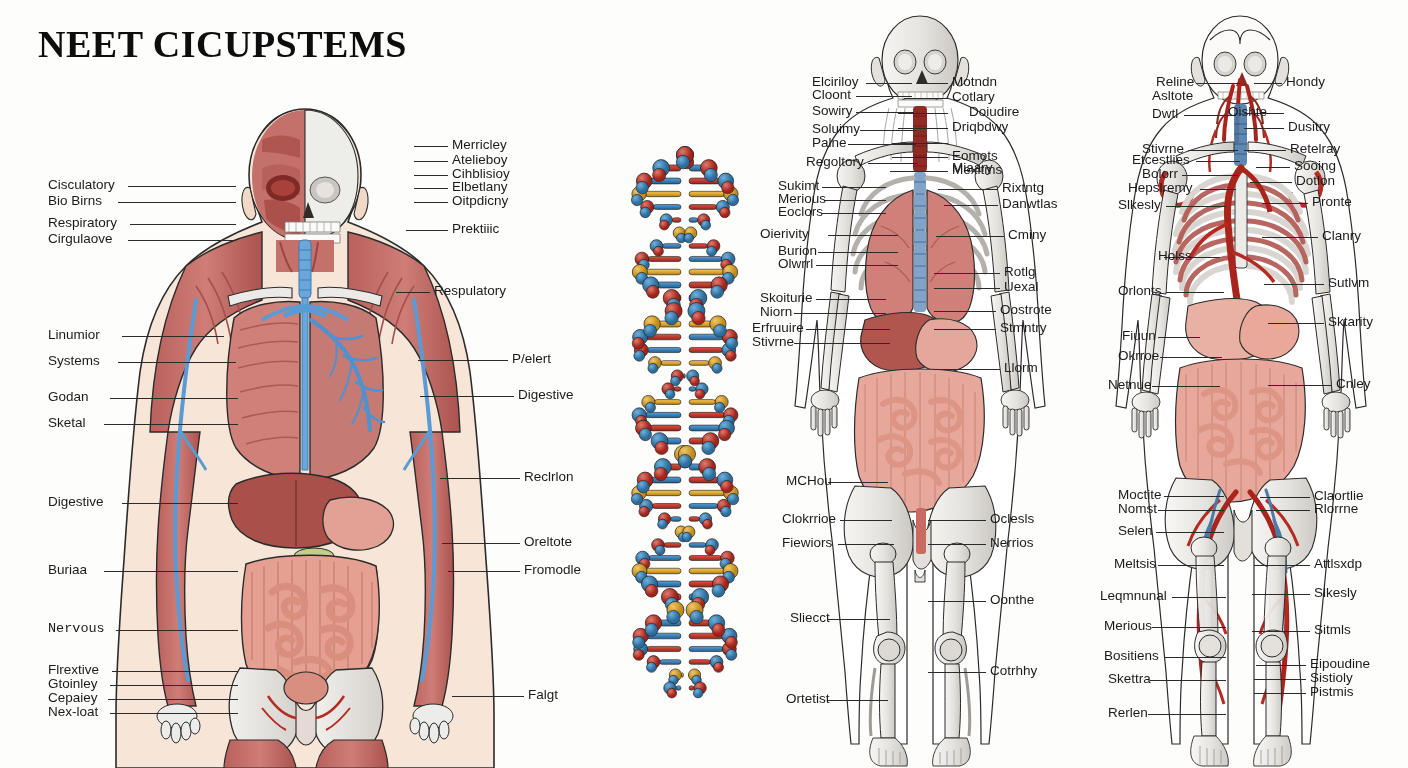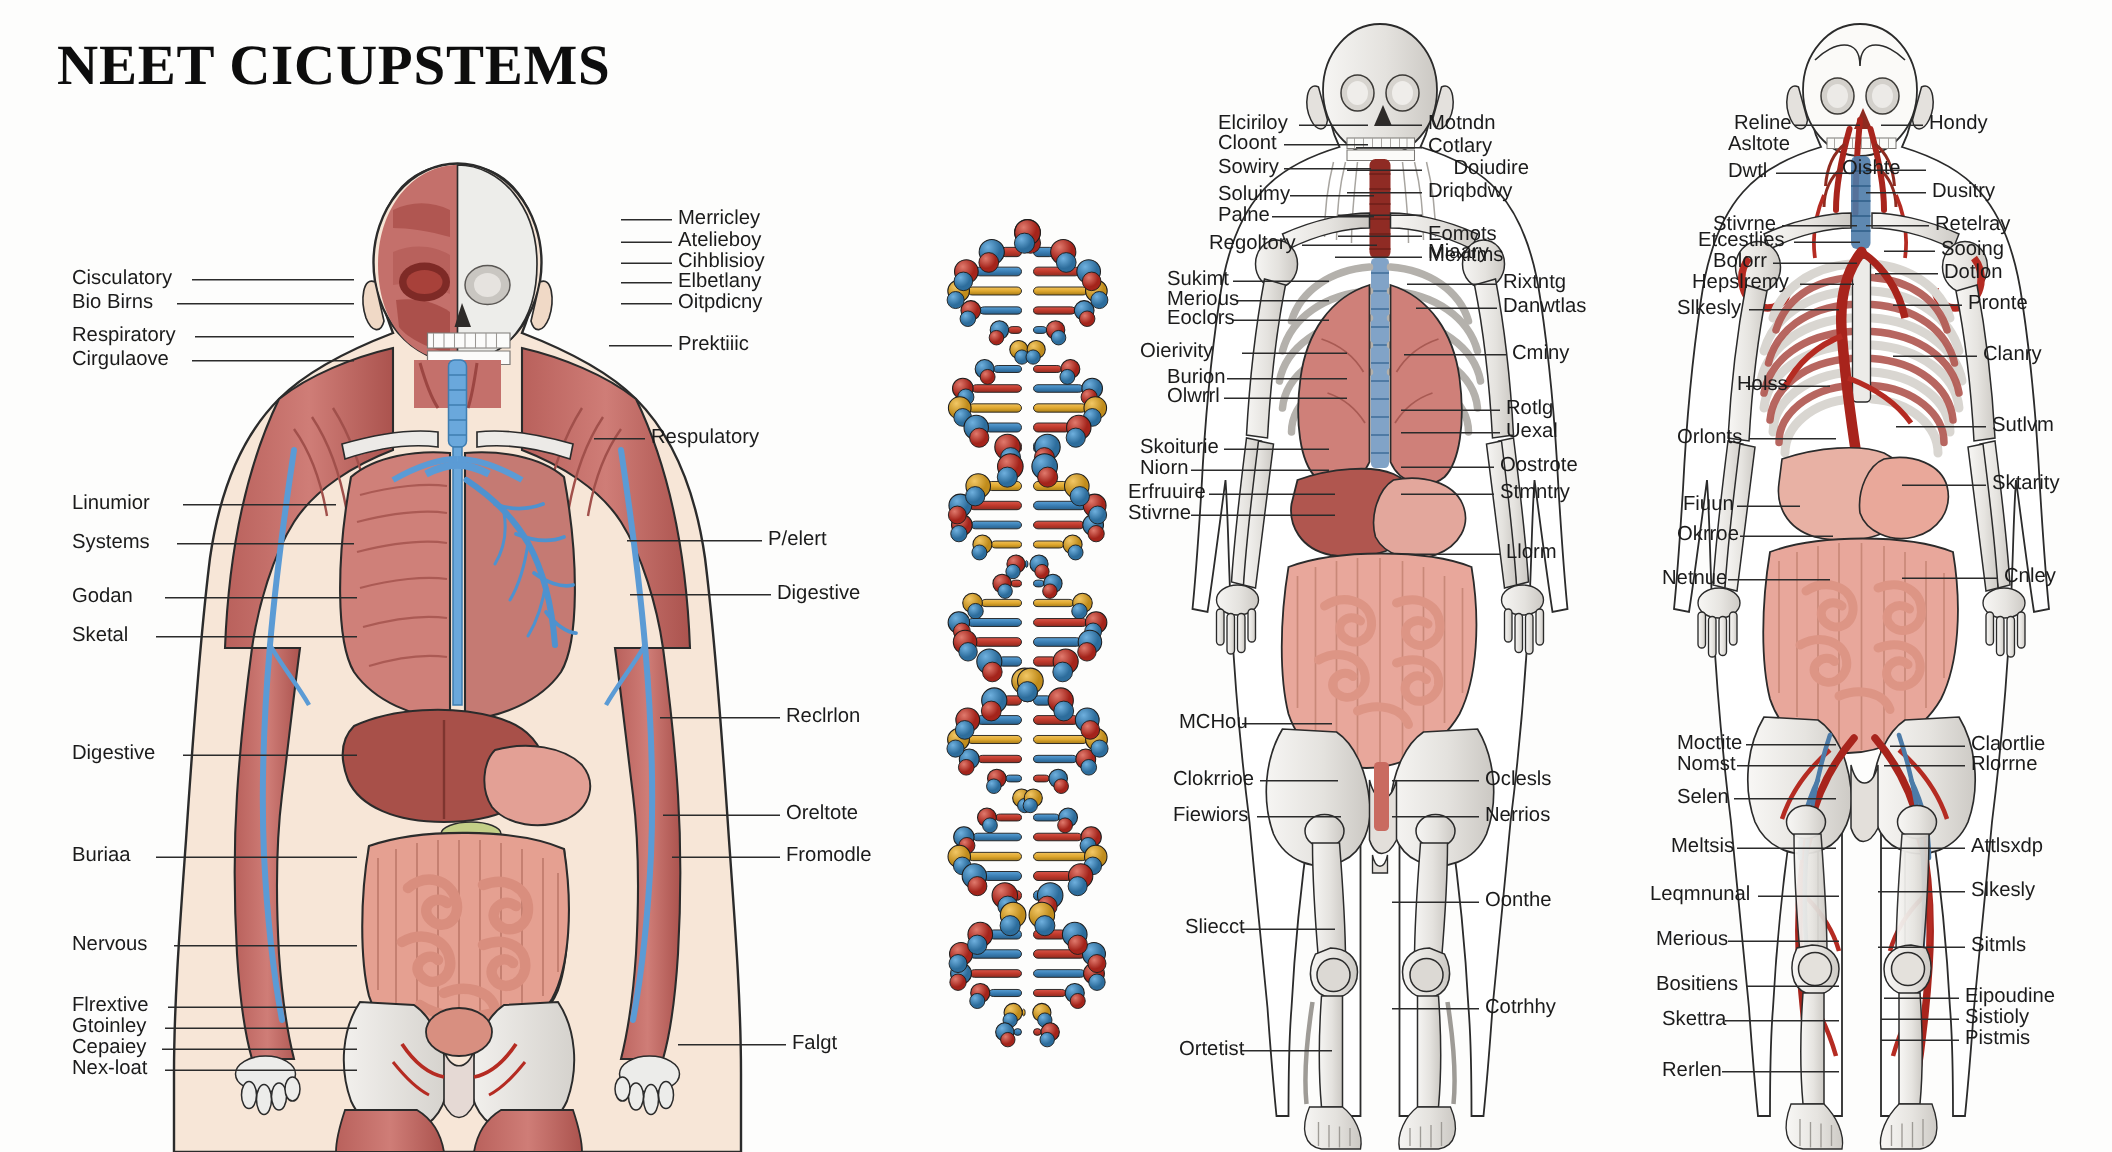--- a/index.html
+++ b/index.html
@@ -777,21 +777,21 @@
     <div class="label" style="top: 354px; left: 48px;">Systems</div>
     <div class="leader" style="left: 110px; top: 398px; width: 128px;"></div>
     <div class="label" style="top: 390px; left: 48px;">Godan</div>
     <div class="leader" style="left: 104px; top: 424px; width: 134px;"></div>
     <div class="label" style="top: 416px; left: 48px;">Sketal</div>
     <div class="leader" style="left: 122px; top: 503px; width: 116px;"></div>
     <div class="label" style="top: 495px; left: 48px;">Digestive</div>
     <div class="leader" style="left: 104px; top: 571px; width: 134px;"></div>
     <div class="label" style="top: 563px; left: 48px;">Buriaa</div>
     <div class="leader" style="left: 116px; top: 630px; width: 122px;"></div>
-    <div class="label" style="top: 622px; left: 48px;">Nervous</div>
+    <div class="label" style="top: 622px; left: 48px; font-family: Liberation Mono, monospace;">Nervous</div>
     <div class="leader" style="left: 112px; top: 671px; width: 126px;"></div>
     <div class="label" style="top: 663px; left: 48px;">Flrextive</div>
     <div class="leader" style="left: 110px; top: 685px; width: 128px;"></div>
     <div class="label" style="top: 677px; left: 48px;">Gtoinley</div>
     <div class="leader" style="left: 108px; top: 699px; width: 130px;"></div>
     <div class="label" style="top: 691px; left: 48px;">Cepaiey</div>
     <div class="leader" style="left: 110px; top: 713px; width: 128px;"></div>
     <div class="label" style="top: 705px; left: 48px;">Nex-loat</div>
     <div class="leader" style="left: 414px; top: 146px; width: 34px;"></div>
     <div class="label" style="top: 138px; left: 452px;">Merricley</div>

